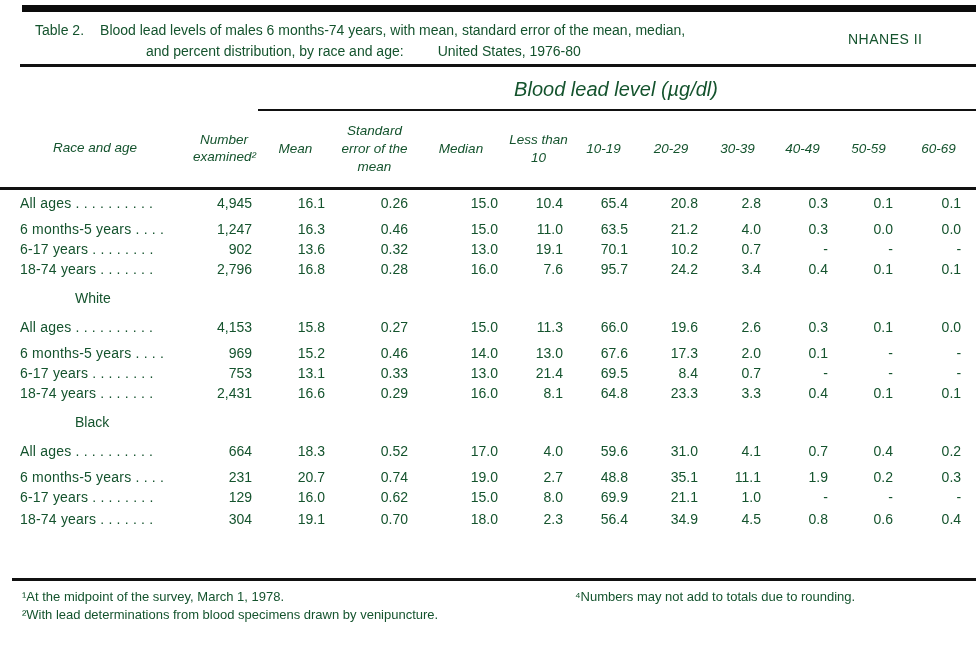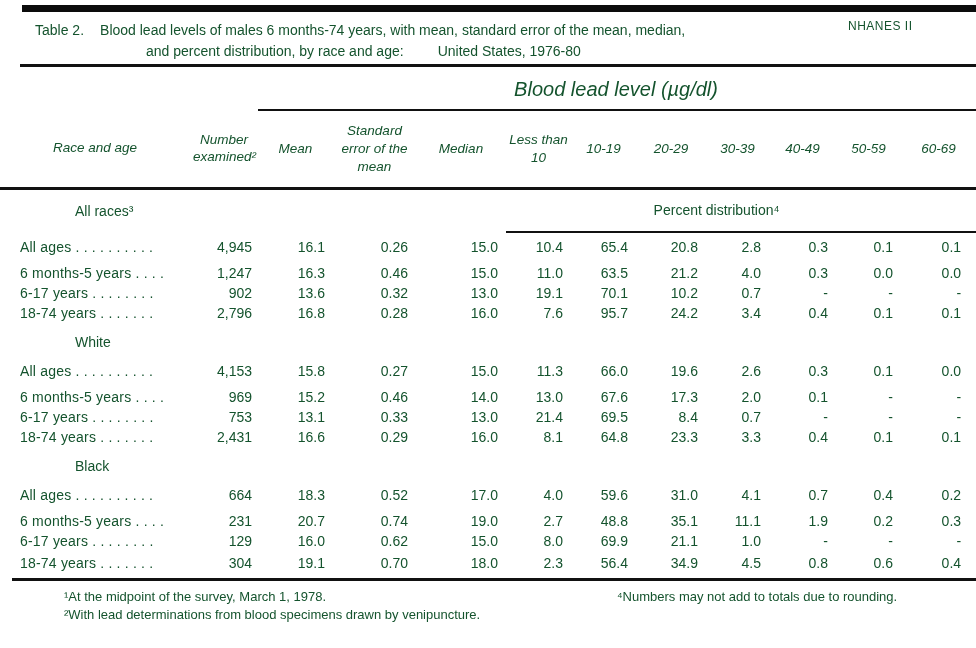--- a/index.html
+++ b/index.html
@@ -6,21 +6,21 @@
   html,body { margin:0; padding:0; background:#d9d9d9; }
   .page {
     position:relative; width:976px; height:648px; background:#ffffff;
     font-family:"Liberation Sans", sans-serif; color:#14532d; overflow:hidden;
   }
   .top-bar { position:absolute; left:22px; top:5px; width:954px; height:7px; background:#0c0c0c; }
   .title-row1 { position:absolute; left:35px; top:22px; font-size:14px; white-space:nowrap; }
   .title-label { display:inline-block; margin-right:16px; }
   .title-row2 { position:absolute; left:146px; top:43px; font-size:14px; white-space:nowrap; }
   .title-line2b { display:inline-block; margin-left:34px; }
-  .nhanes { position:absolute; left:848px; top:19px; font-size:12px; letter-spacing:0.5px; }
+  .nhanes { position:absolute; left:848px; top:31px; font-size:14px; letter-spacing:0.5px; }
   .title-rule { position:absolute; left:20px; top:64px; width:956px; height:3px; background:#111; }
 
   table.main { position:absolute; left:0; top:72px; width:976px; border-collapse:collapse; table-layout:fixed; }
   table.main td, table.main th { margin:0; overflow:hidden; }
 
   thead .spacer-cell { border:none; }
   thead .group-head {
     font-style:italic; font-weight:normal; text-align:center; vertical-align:bottom;
     padding:0 2px 8px 0; font-size:20px; border-bottom:2px solid #111; height:38px;
   }
@@ -38,21 +38,21 @@
   tr.data td { font-size:14px; vertical-align:bottom; padding-bottom:3px; text-align:right; padding-right:8px; white-space:nowrap; }
   tr.data td:first-child { text-align:left; padding-left:20px; padding-right:0; letter-spacing:0.2px; }
   tr.data td:nth-child(2) { padding-right:6px; }
   tr.data td:last-child { padding-right:15px; }
   tr.h26 td { height:26px; }
   tr.h19 td { height:19px; }
   tr.lastrow td { height:33px; padding-bottom:14px; }
 
   .bottom-rule { position:absolute; left:12px; top:578px; width:964px; height:3px; background:#111; }
   .footnotes { position:absolute; left:22px; top:588px; display:flex; font-size:13px; }
-  .fn-col { line-height:18px;margin-left:42px; }
+  .fn-col { line-height:18px; }
   .fn-left { width:532px; }
   .fn-right { margin-left:21px; }
 </style>
 </head>
 <body>
 
 <div class="page">
   <div class="top-bar"></div>
 
   <div class="title-row1">
@@ -93,24 +93,20 @@
         <th class="lt10">Less than 10</th>
         <th>10-19</th>
         <th>20-29</th>
         <th>30-39</th>
         <th>40-49</th>
         <th>50-59</th>
         <th>60-69</th>
       </tr>
     </thead>
     <tbody>
-      <tr class="sect1">
-        <td class="section-name" colspan="5">All races³</td>
-        <td class="pct-head" colspan="7">Percent distribution⁴</td>
-      </tr>
       <tr class="data h26">
         <td>All ages  . . . . . . . . . .</td>
         <td>4,945</td>
         <td>16.1</td>
         <td>0.26</td>
         <td>15.0</td>
         <td>10.4</td>
         <td>65.4</td>
         <td>20.8</td>
         <td>2.8</td>

